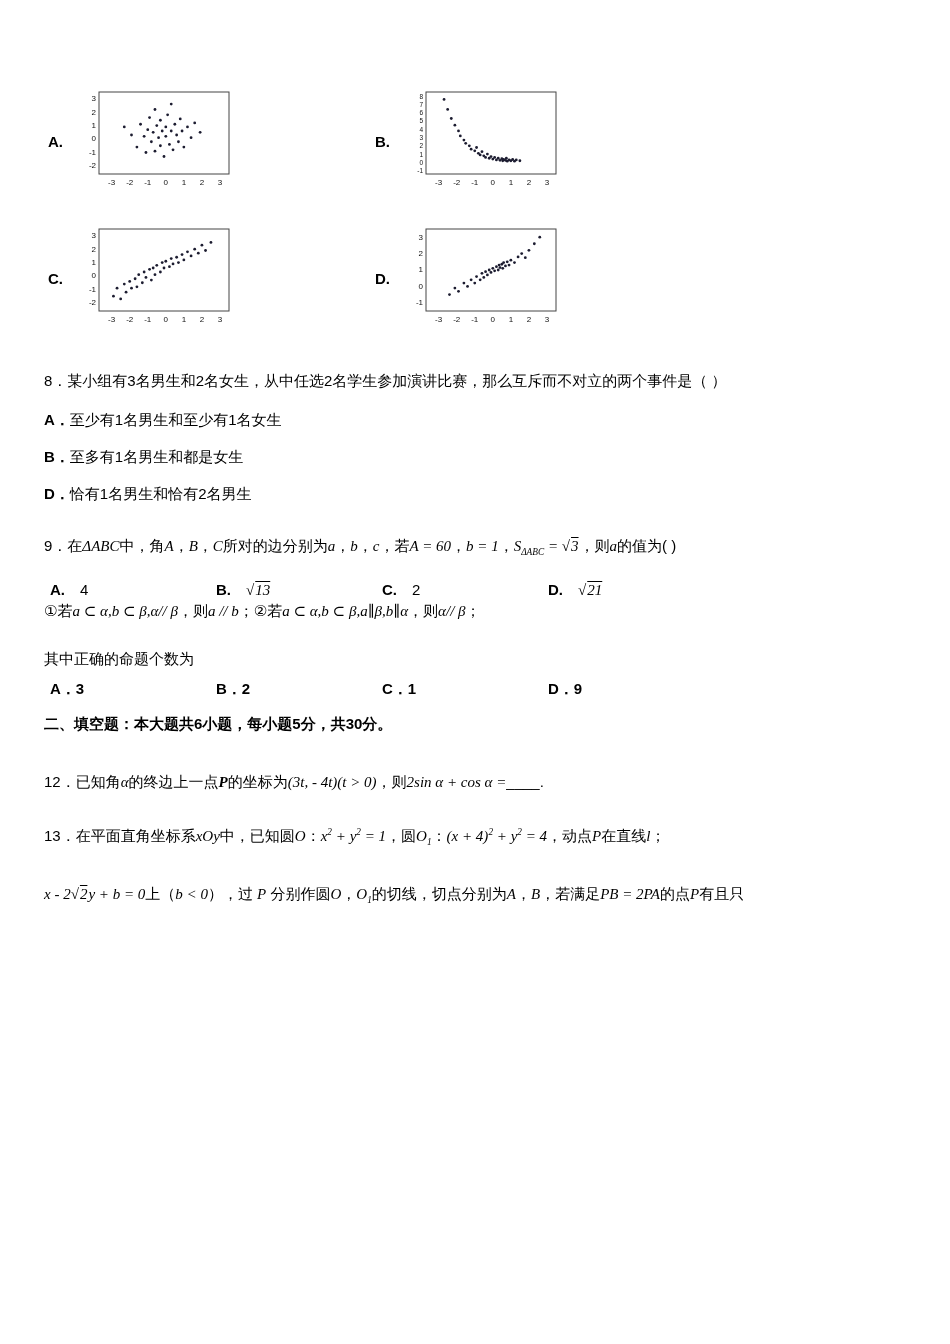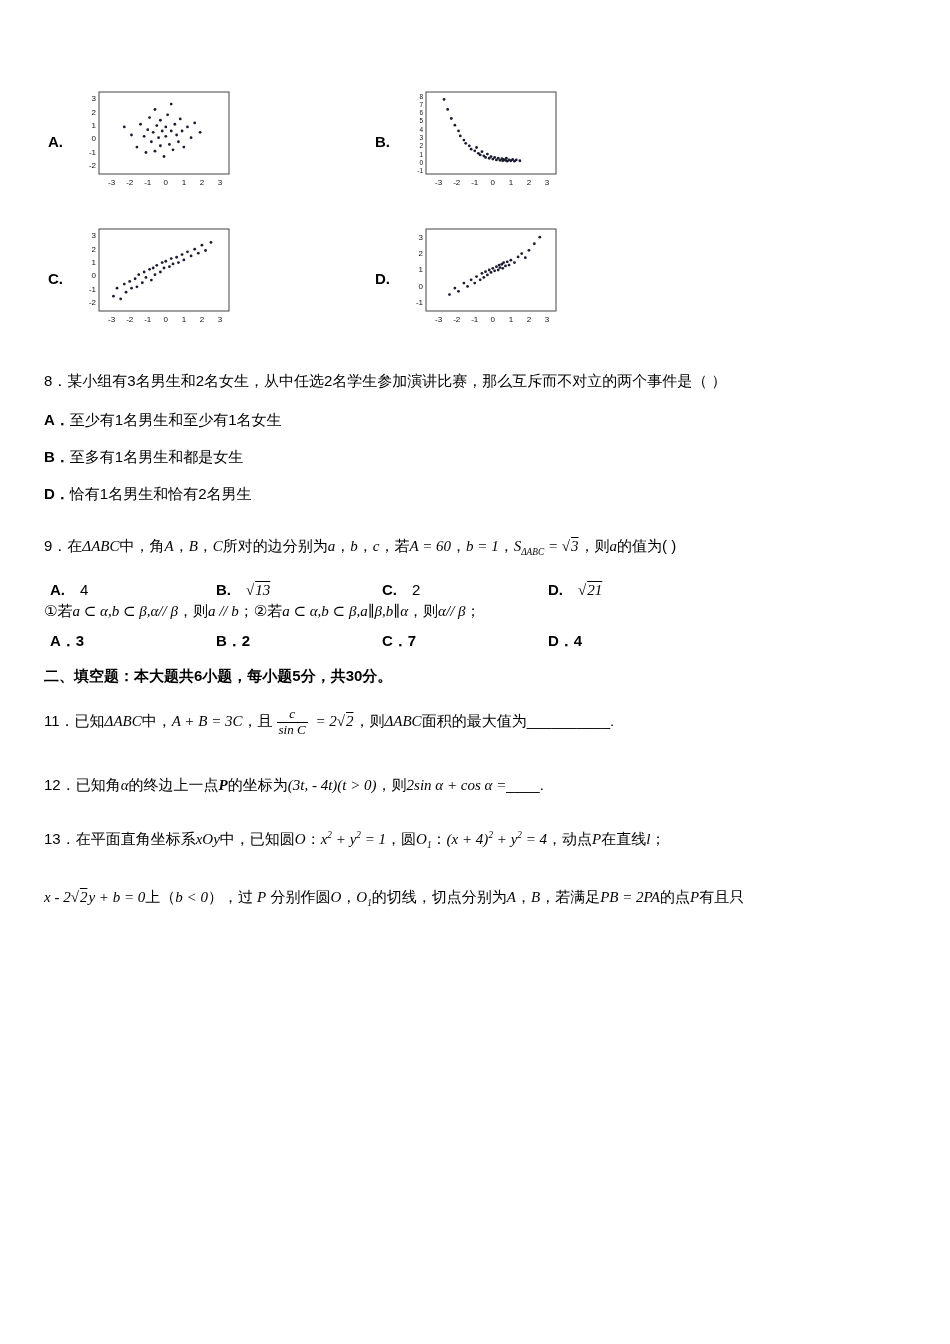--- a/index.html
+++ b/index.html
@@ -264,32 +264,29 @@
 
   <div class="line" style="margin-top:30px">9．在<span class="math">ΔABC</span>中，角<span class="math">A</span>，<span class="math">B</span>，<span class="math">C</span>所对的边分别为<span class="math">a</span>，<span class="math">b</span>，<span class="math">c</span>，若<span class="math">A = 60</span>，<span class="math">b = 1</span>，<span class="math">S<sub>ΔABC</sub></span><span class="math"> = </span><span class="math">√<span class="rad">3</span></span>，则<span class="math">a</span>的值为( )</div>
   <div class="opt-row" style="margin-top:24px">
     <span class="opt"><span class="bold">A.</span>　4</span>
     <span class="opt"><span class="bold">B.</span>　<span class="math">√<span class="rad">13</span></span></span>
     <span class="opt"><span class="bold">C.</span>　2</span>
     <span class="opt"><span class="bold">D.</span>　<span class="math">√<span class="rad">21</span></span></span>
   </div>
 
   <div class="line" style="">①若<span class="math">a ⊂ α,b ⊂ β,α// β</span>，则<span class="math">a // b</span>；②若<span class="math">a ⊂ α,b ⊂ β,a∥β,b∥α</span>，则<span class="math">α// β</span>；</div>
+  <div class="line" style="margin-top:26px">其中正确的命题个数为</div>
   <div class="opt-row" style="margin-top:10px">
     <span class="opt"><span class="bold">A．3</span></span>
     <span class="opt"><span class="bold">B．2</span></span>
-    <span class="opt"><span class="bold">C．7</span></span>
-    <span class="opt"><span class="bold">D．4</span></span>
+    <span class="opt"><span class="bold">C．1</span></span>
+    <span class="opt"><span class="bold">D．9</span></span>
   </div>
 
   <div class="line" style="margin-top:14px"><span class="bold">二、填空题：本大题共6小题，每小题5分，共30分。</span></div>
 
-  <div class="line" style="margin-top:20px">11．已知<span class="math">ΔABC</span>中，<span class="math">A + B = 3C</span>，且<span class="frac">
-        <span class="num math">c</span>
-        <span class="den math">sin C</span>
-      </span><span class="math"> = 2</span><span class="math">√<span class="rad">2</span></span>，则<span class="math">ΔABC</span>面积的最大值为__________.</div>
 
   <div class="line" style="margin-top:36px">12．已知角<span class="math">α</span>的终边上一点<span class="math bold">P</span>的坐标为<span class="math">(3t, - 4t)(t &gt; 0)</span>，则<span class="math">2sin α + cos α =</span>____.</div>
 
   <div class="line" style="margin-top:32px">13．在平面直角坐标系<span class="math">xOy</span>中，已知圆<span class="math">O</span>：<span class="math">x<sup>2</sup></span><span class="math"> + </span><span class="math">y<sup>2</sup></span><span class="math"> = 1</span>，圆<span class="math">O<sub>1</sub></span>：<span class="math">(x + 4)<sup>2</sup></span><span class="math"> + </span><span class="math">y<sup>2</sup></span><span class="math"> = 4</span>，动点<span class="math">P</span>在直线<span class="math">l</span>；</div>
   <div class="line" style="margin-top:36px"><span class="math">x - 2</span><span class="math">√<span class="rad">2</span></span><span class="math">y + b = 0</span>上（<span class="math">b &lt; 0</span>），过 <span class="math">P</span> 分别作圆<span class="math">O</span>，<span class="math">O<sub>1</sub></span>的切线，切点分别为<span class="math">A</span>，<span class="math">B</span>，若满足<span class="math">PB = 2PA</span>的点<span class="math">P</span>有且只</div>
 
 </div>
 
 </body></html>

